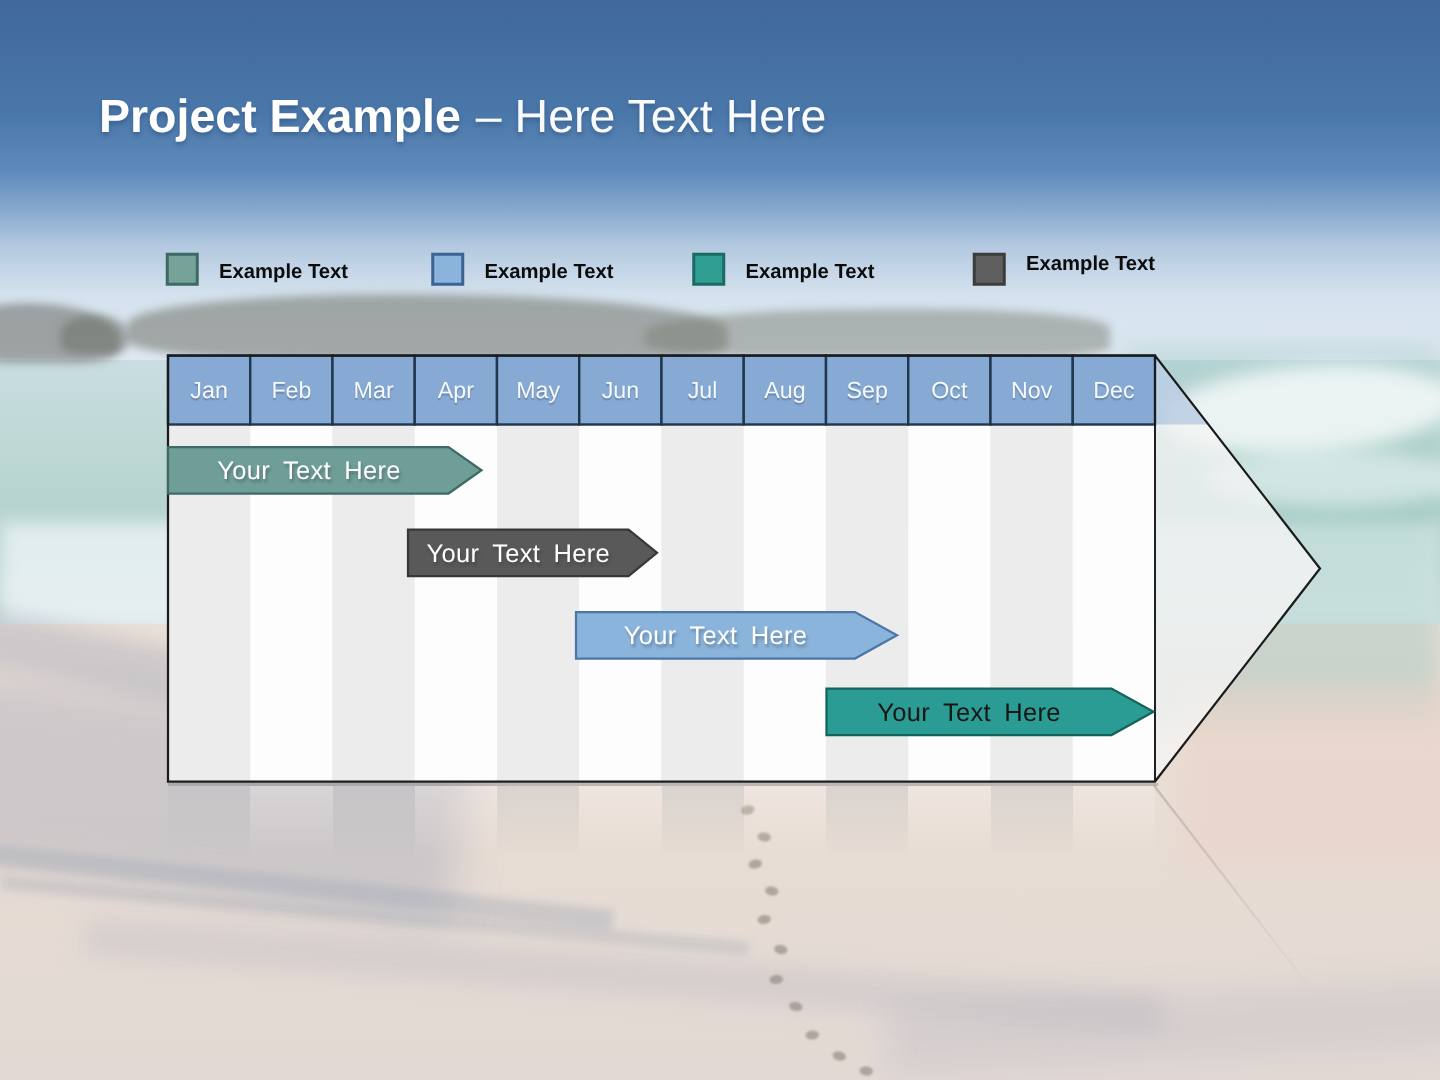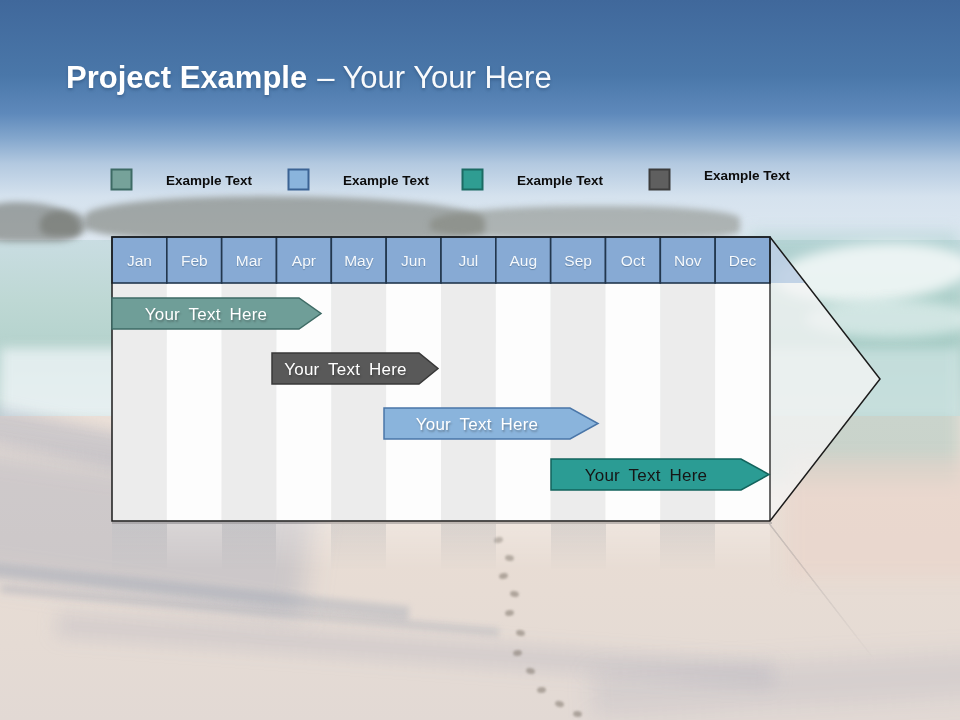--- a/index.html
+++ b/index.html
@@ -46,21 +46,21 @@
     transform:rotate(52.3deg);transform-origin:0 0;
     -webkit-mask-image:linear-gradient(90deg,rgba(0,0,0,0.8),transparent 95%);
     mask-image:linear-gradient(90deg,rgba(0,0,0,0.8),transparent 95%);}
   
   .title{position:absolute;left:66px;top:60px;font-size:31px;color:#ffffff;
     text-shadow:0 2px 3px rgba(25,55,90,0.35);white-space:nowrap;}
   .t-bold{font-weight:700;}
   .t-rest{font-weight:400;margin-left:10px;color:rgba(255,255,255,0.97);}
   
   .legend-item{position:absolute;top:168px;display:flex;align-items:center;}
-  .legend-label{margin-left:32px;font-size:13.5px;font-weight:700;color:#0c0c0c;white-space:nowrap;}
+  .legend-label{margin-left:12px;font-size:13.5px;font-weight:700;color:#0c0c0c;white-space:nowrap;}
   .legend-label.raise{transform:translateY(-5px);}
   .swatch{display:block;}
   
   .timeline-svg{position:absolute;left:0;top:0;}
   .svg-month{font-family:"Liberation Sans",sans-serif;font-size:15.5px;fill:#f5f9fd;
     text-anchor:middle;text-shadow:0 1px 1px rgba(20,40,60,0.3);}
   .bar-text{font-family:"Liberation Sans",sans-serif;font-size:17px;text-anchor:middle;
     word-spacing:4px;letter-spacing:0.2px;}
   .bar-text.lite{text-shadow:1px 2px 2px rgba(40,40,40,0.35);}
 </style>
@@ -98,21 +98,21 @@
     <div class="footprint" style="left:526px;top:668px;transform:rotate(12deg)"></div>
     <div class="footprint" style="left:537px;top:687px;transform:rotate(-4deg)"></div>
     <div class="footprint" style="left:555px;top:701px;transform:rotate(14deg)"></div>
     <div class="footprint" style="left:573px;top:711px;transform:rotate(6deg)"></div>
   </div>
   <div class="bg refl-line"></div>
   <div class="bg refl-stripes"></div>
   <div class="bg refl-diag"></div>
 
   <div class="title">
-    <span class="t-bold">Project Example</span><span class="t-rest">– Your Your Here</span>
+    <span class="t-bold">Project Example</span><span class="t-rest">– Here Text Here</span>
   </div>
 
   <div class="legend-item" style="left:110px">
     <svg class="swatch" width="24" height="24">
       <rect x="1.5" y="1.5" width="20" height="20" stroke-width="2" fill="#76a29a" stroke="#3d6a64"></rect>
     </svg>
     <span class="legend-label">Example Text</span>
   </div>
   <div class="legend-item" style="left:287px">
     <svg class="swatch" width="24" height="24">

